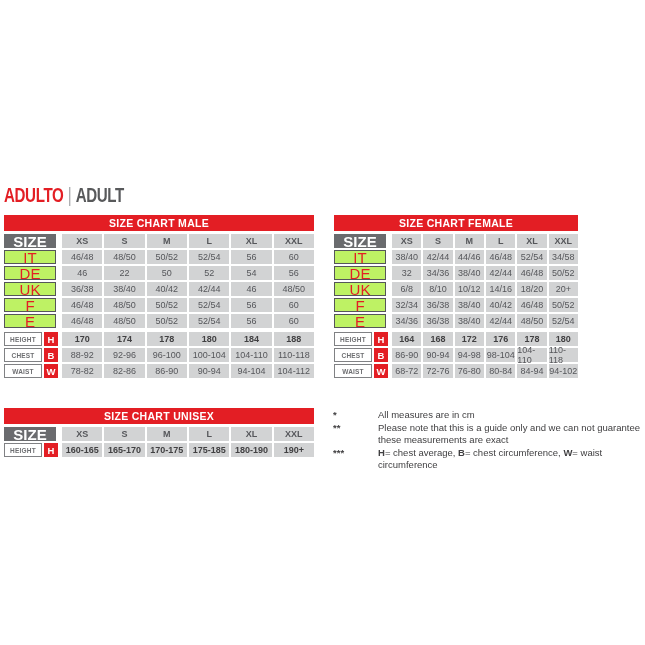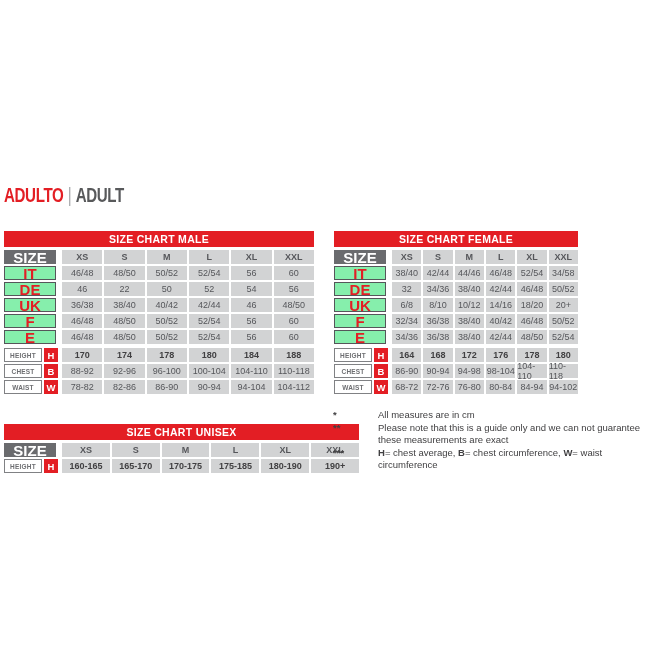--- a/index.html
+++ b/index.html
@@ -11,38 +11,38 @@
   }
   .page-title{
     position:absolute; left:4px; top:183px; height:18px;
     font-size:21px; font-weight:bold; white-space:nowrap;
     transform:scaleX(0.72); transform-origin:0 50%; letter-spacing:-0.5px;
   }
   .t-red{ color:var(--red); }
   .t-sep{ color:#a7a9ac; font-weight:400; padding:0 6px; }
   .t-dark{ color:#58595b; }
 
-  .chart-table{ position:absolute;margin-top:16px; }
+  .chart-table{ position:absolute; }
   #table-male  { left:4px;   top:215px; width:310px; }
   #table-female{ left:334px; top:215px; width:244px; }
-  #table-unisex{ left:4px;   top:408px; width:355px; }
+  #table-unisex{ left:4px;   top:408px; width:310px; }
 
   .bar{
     height:16px; background:var(--red); color:#fff; font-weight:bold;
     font-size:10.5px; display:flex; align-items:center; justify-content:center;
     letter-spacing:0.3px; margin-bottom:3px;
   }
   .trow{ display:flex; height:14px; margin-bottom:2px; }
   .trow.mfirst{ margin-top:4px; }
   .lcell{
     width:52px; margin-right:6px; display:flex; align-items:center; justify-content:center;
     font-size:15px; flex:none;
   }
   .hdr{ background:var(--hdr); color:#fff; font-weight:bold; }
-  .country{ background:#86efac; border:1px solid #55565a; color:var(--red); font-weight:bold;text-align:center; }
+  .country{ background:#bef264; border:1px solid #55565a; color:var(--red); font-weight:normal;text-align:center; }
   .dcell{
     flex:1; margin-left:2px; background:var(--cell); color:var(--txt); font-size:9px;
     display:flex; align-items:center; justify-content:center;
   }
   .dcell.first{ margin-left:0; }
   .dcell.bold{ font-weight:bold; color:var(--dark); }
   .mlabel{
     width:38px; flex:none; background:#fff; border:1px solid #808184; color:var(--mlabel);
     font-size:6.5px; font-weight:bold; letter-spacing:0.2px;
     display:flex; align-items:center; justify-content:center;

